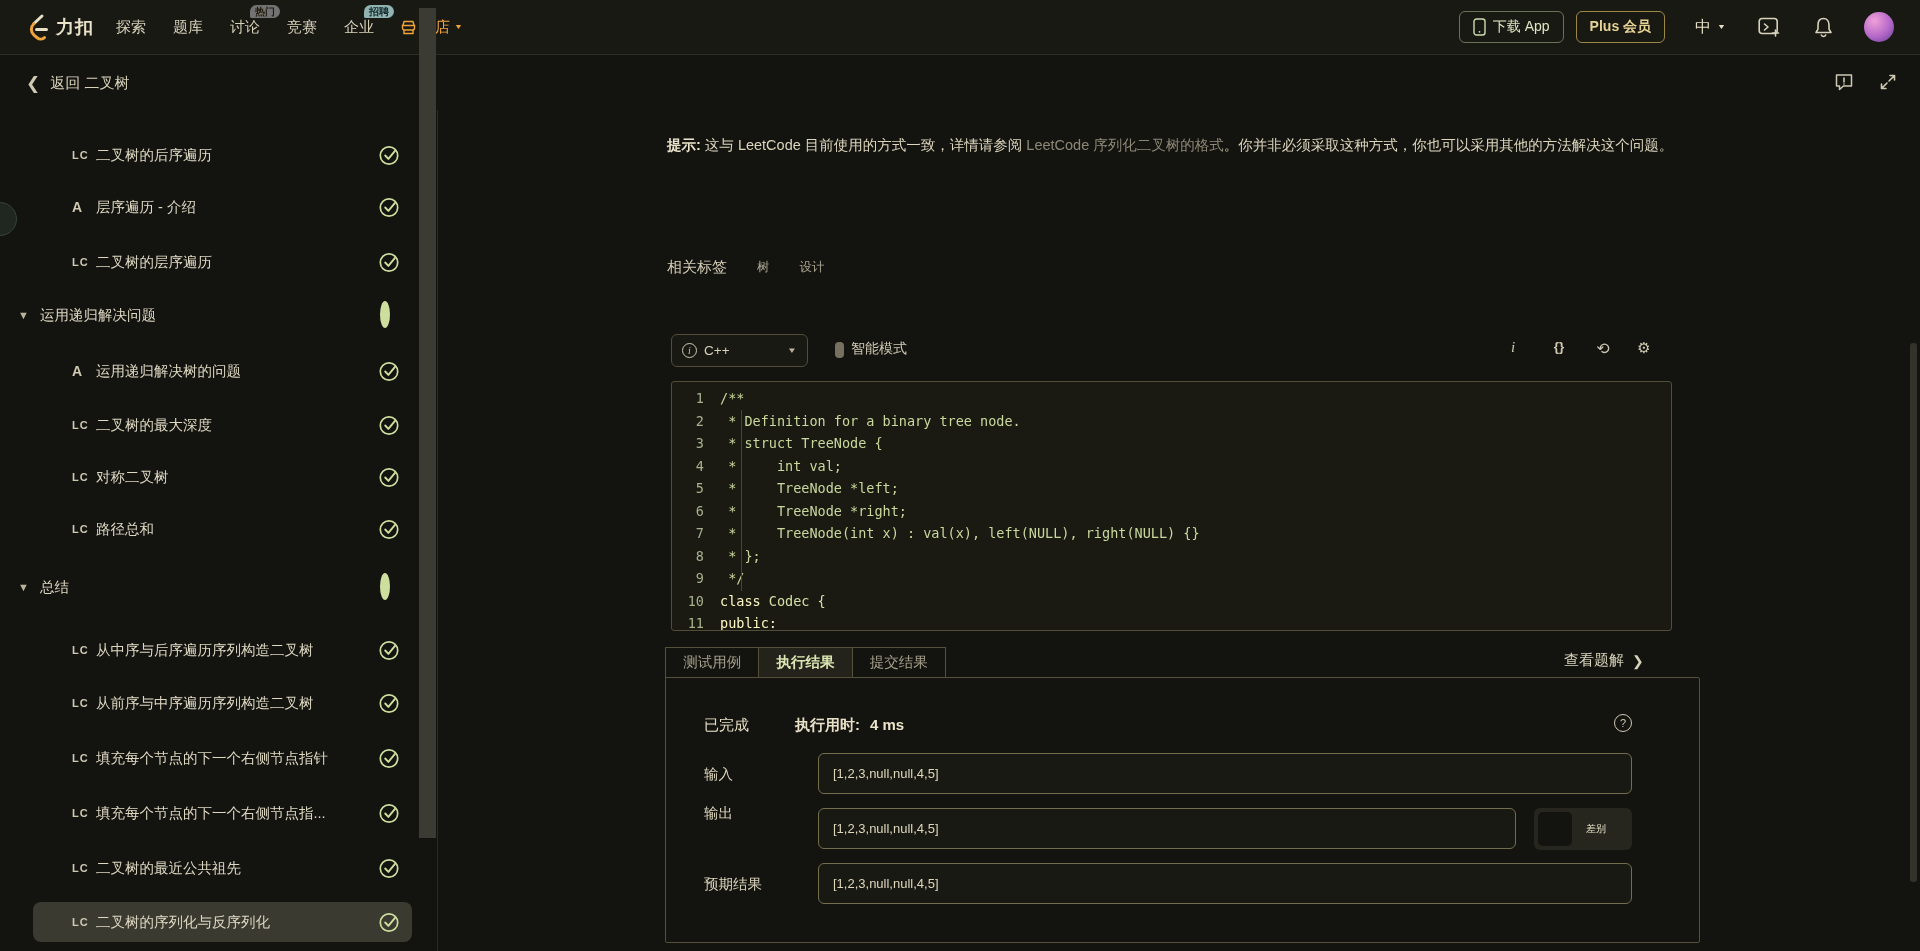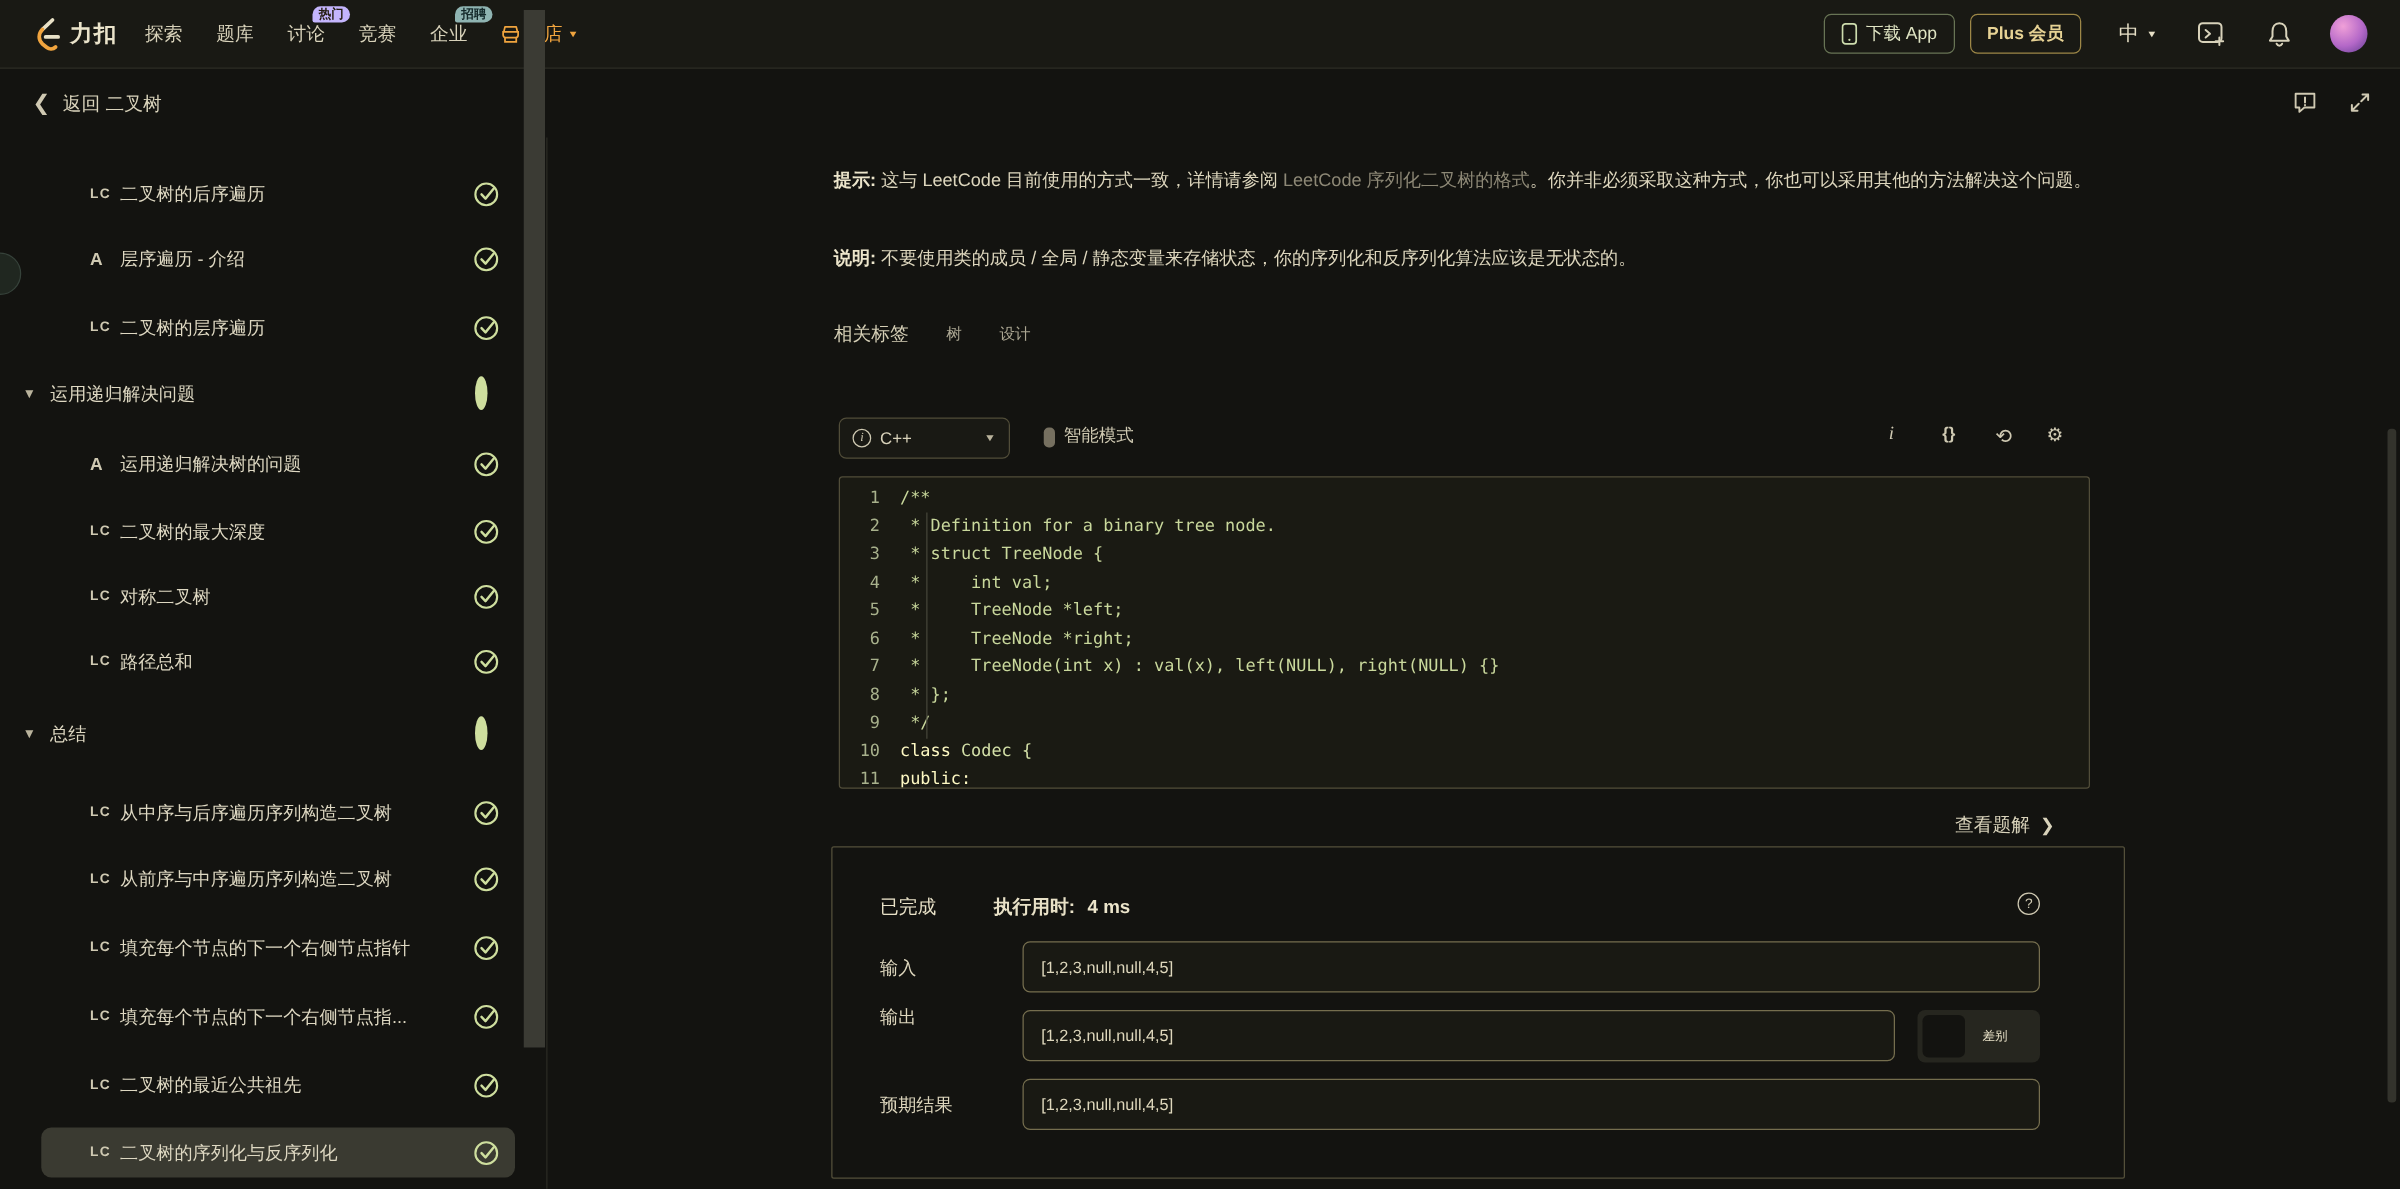--- a/index.html
+++ b/index.html
@@ -11,21 +11,21 @@
   .navbar { position:absolute; left:0; top:0; width:1920px; height:55px;
             background:#191914; border-bottom:1px solid #2d2d25;
             display:flex; align-items:center; padding:0 26px; }
   .logo { display:flex; align-items:center; gap:6px; cursor:pointer; }
   .logo-text { font-size:18px; font-weight:bold; color:#eae3ca; letter-spacing:1px; }
   .nav-menu { display:flex; align-items:center; gap:27px; margin-left:22px; }
   .nav-item { position:relative; font-size:15px; color:#d7d1b9; cursor:pointer; display:flex; align-items:center; gap:4px; }
   .nav-item.accent { color:#f0a43e; }
   .nav-badge { position:absolute; top:-13px; right:-20px; font-size:10px; line-height:13px;
                padding:0 5px; border-radius:7px 7px 7px 2px; font-weight:bold; }
-  .nav-badge.hot  { background:#c4b5fd; color:#221b0d; }
+  .nav-badge.hot  { background:#737373; color:#221b0d; }
   .nav-badge.hire { background:#8fb4b2; color:#13282a; }
   .caret { font-size:9px; color:inherit; transform:scaleY(.8); }
   .nav-right { margin-left:auto; display:flex; align-items:center; }
   .btn-outline { display:flex; align-items:center; gap:7px; border-radius:6px; padding:6px 13px;
                  font-size:14px; cursor:pointer; }
   .btn-download { border:1px solid #687455; color:#e0e5c4; }
   .btn-plus { border:1px solid #9d8747; color:#e6d294; margin-left:12px; font-weight:bold; }
   .lang-switch { display:flex; align-items:center; gap:6px; margin-left:30px; font-size:16px; color:#e6dfc6; cursor:pointer; }
   .icon-btn { margin-left:32px; cursor:pointer; color:#d8d2ba; }
   .avatar { width:30px; height:30px; border-radius:50%; margin-left:30px; cursor:pointer;
@@ -395,23 +395,20 @@
 <div class="sidebar-divider"></div>
 <div class="sb-scrollbar"></div>
 <div class="assist-bubble"></div>
 
 <div class="main">
 
   <div class="para" style="top:23px;">
     <b>提示:</b><span> 这与 LeetCode 目前使用的方式一致，详情请参阅 </span><span class="doc-link">LeetCode 序列化二叉树的格式</span><span>。你并非必须采取这种方式，你也可以采用其他的方法解决这个问题。</span>
   </div>
 
-  <div class="para" style="top:85px;">
-    <b>说明:</b><span> 不要使用类的成员 / 全局 / 静态变量来存储状态，你的序列化和反序列化算法应该是无状态的。</span>
-  </div>
 
   <div class="tags-row">
     <span class="tags-title">相关标签</span>
     <span class="tag-pill">树</span>
     <span class="tag-pill">设计</span>
   </div>
 
   <div class="lang-select">
     <span class="info-circle">i</span>
     <span class="lang-name">C++</span>
@@ -456,20 +453,25 @@
   <div class="cl">
     <span class="ln">10</span><span><span class="kw">class</span><span class="tx"> Codec {</span></span>
   </div>
   <div class="cl">
     <span class="ln">11</span><span><span class="kw">public:</span></span>
   </div>
       </div>
     <div class="indent-guide"></div>
   </div>
 
+  <div class="tabs">
+  <div class="tab">测试用例</div>
+  <div class="tab active">执行结果</div>
+  <div class="tab">提交结果</div>
+    </div>
   <div class="view-solution">
     <span>查看题解</span>
     <span class="chev">❯</span>
   </div>
 
   <div class="panel">
     <div class="status-line">
       <span class="status-ok">已完成</span>
       <span class="runtime-label">执行用时:</span>
       <span class="runtime-value">4 ms</span>

